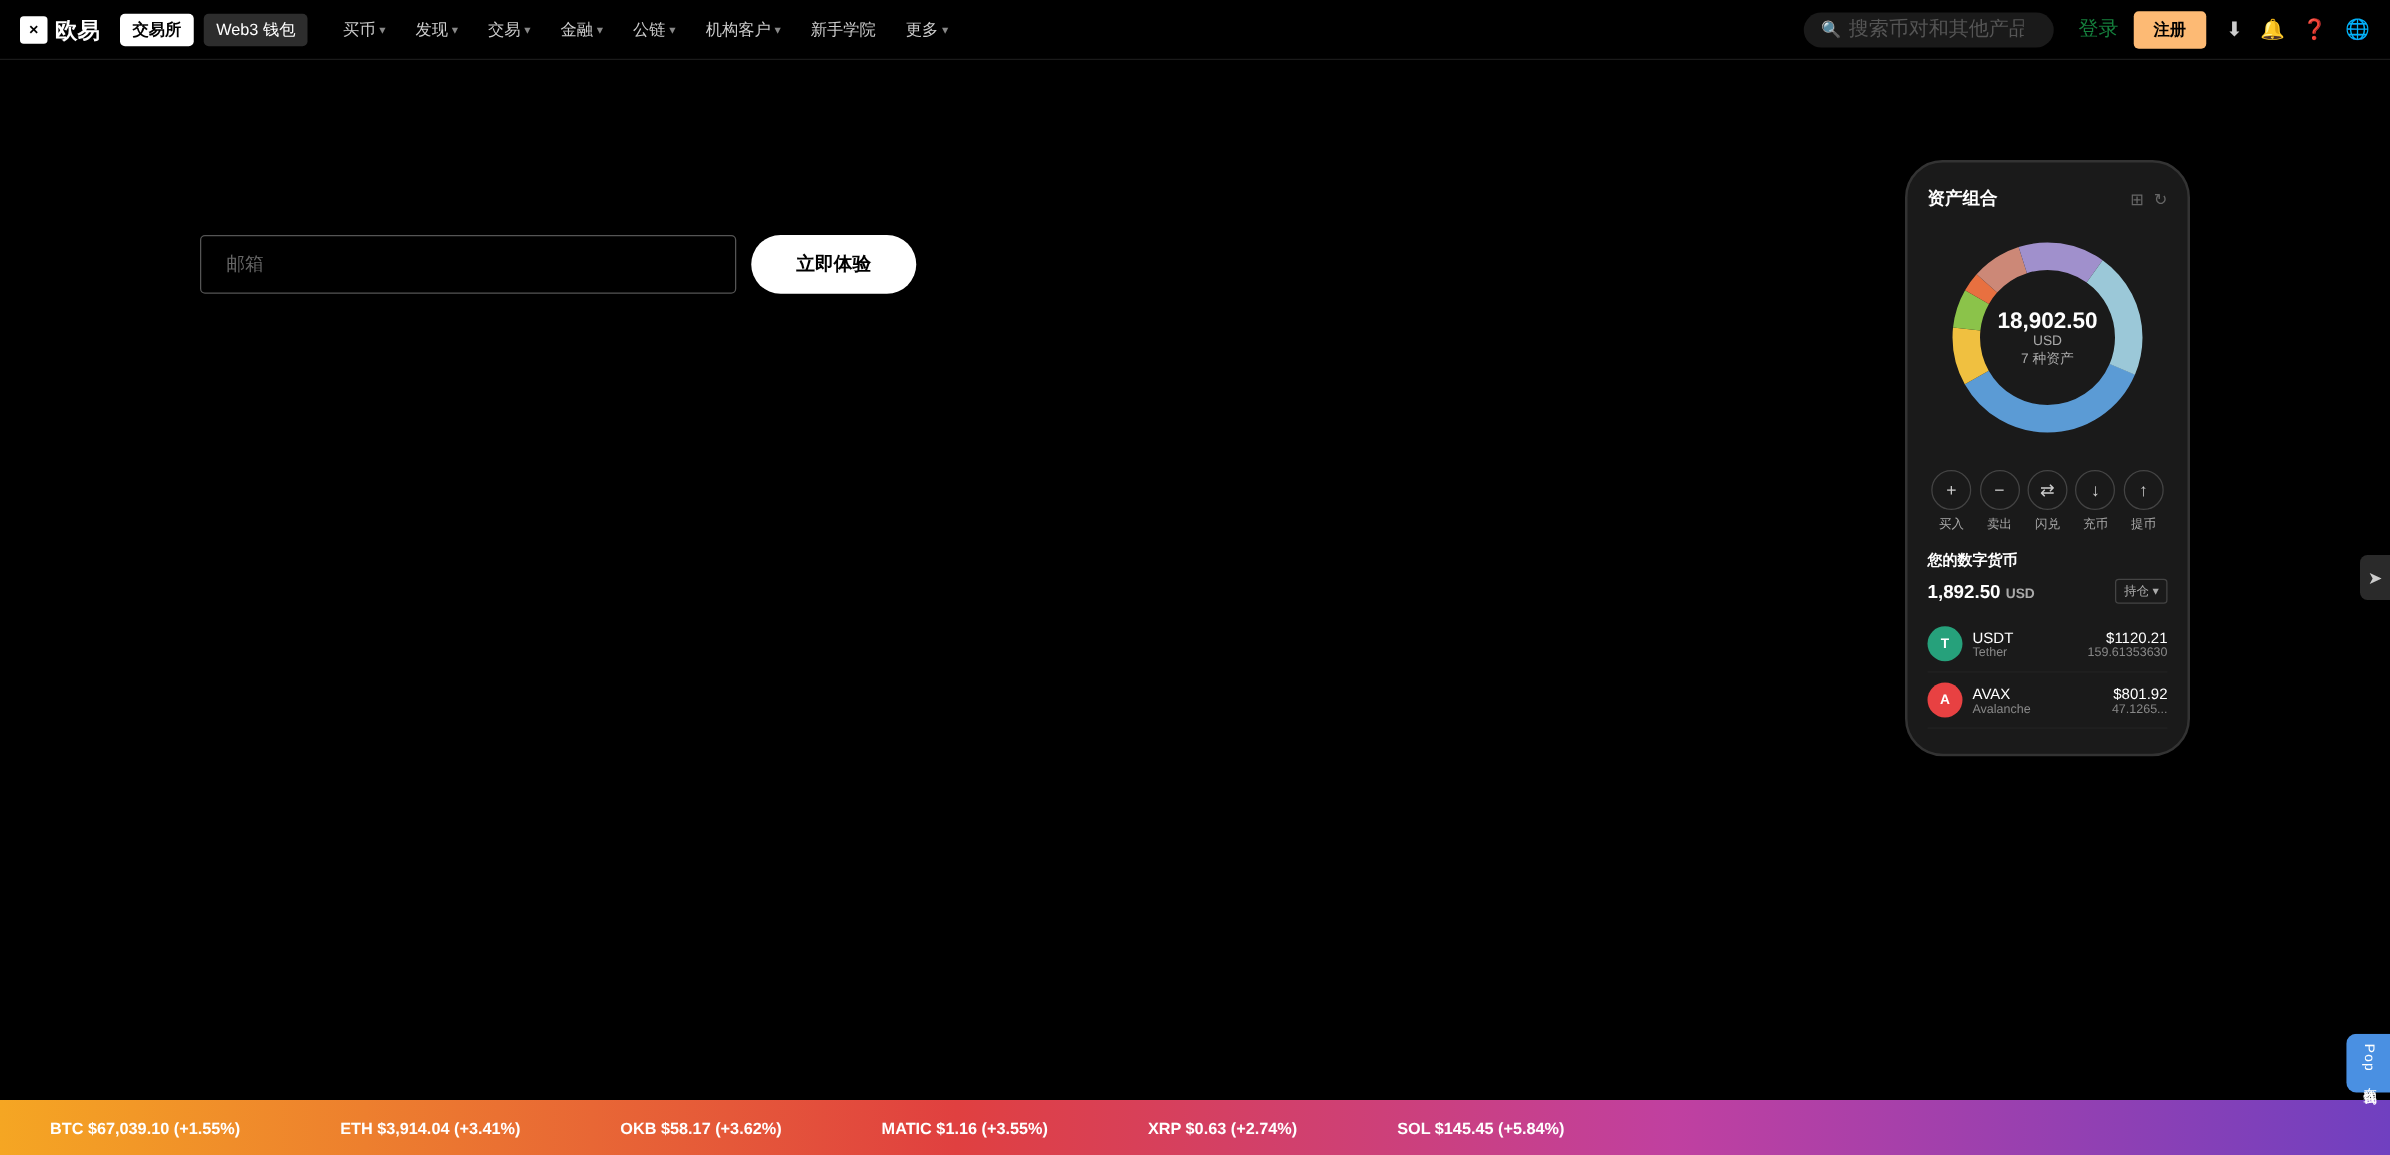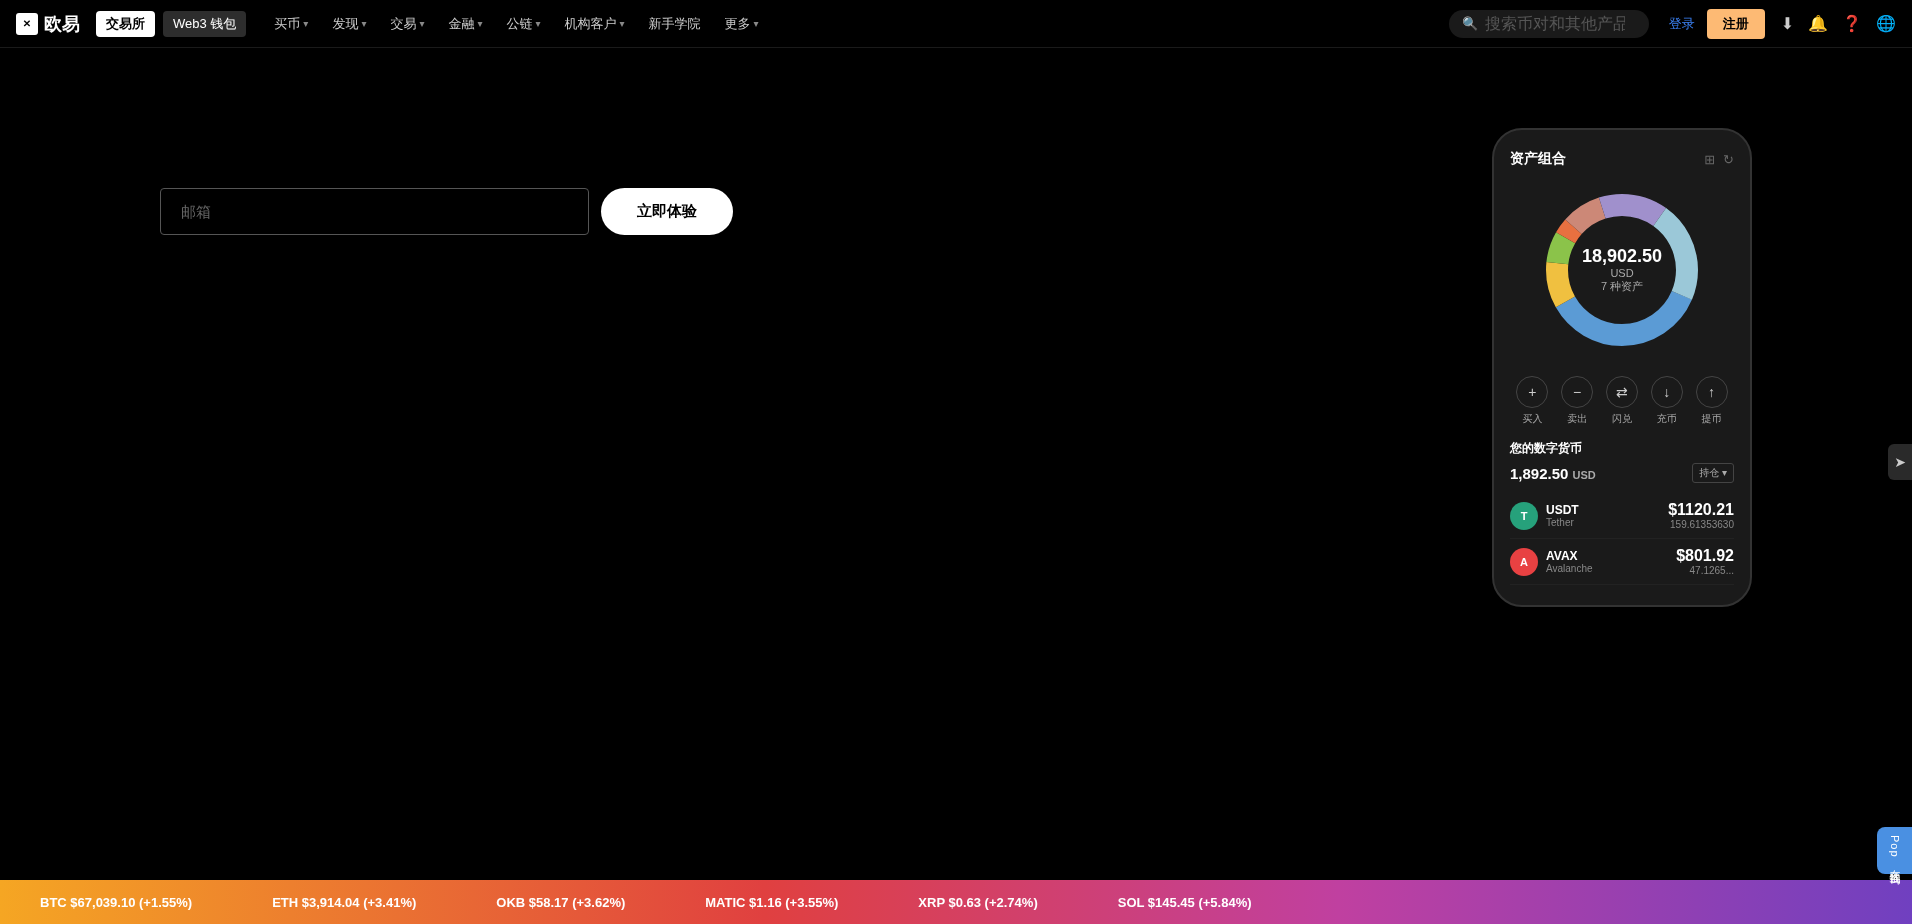--- a/index.html
+++ b/index.html
@@ -23,21 +23,21 @@
     .chevron { font-size: 10px; color: #888; }
     .nav-spacer { flex: 1; }
     .search-box {
       display: flex; align-items: center; background: #1a1a1a; border-radius: 20px;
       padding: 5px 14px; gap: 6px; min-width: 200px;
     }
     .search-icon { color: #666; font-size: 13px; }
     .search-input { background: transparent; border: none; outline: none; color: #ccc; font-size: 16px; width: 140px; }
     .search-input::placeholder { color: #555; }
     .nav-actions { display: flex; align-items: center; gap: 12px; margin-left: 12px; }
-    .btn-login { color: #3b82f6; font-size: 13px; cursor: pointer; text-align: right; }
+    .btn-login { color: #15803d; font-size: 16px; cursor: pointer; text-align: right; }
     .btn-register { background: #fdba74; color: #000; font-weight: 600; font-size: 13px; padding: 6px 16px; border-radius: 4px; cursor: pointer; border: none; }
     .nav-icons { display: flex; align-items: center; gap: 14px; margin-left: 8px; color: #ccc; font-size: 16px; }
     .nav-icon { cursor: pointer; color: #ccc; }
 
     
     .hero {
       background: #000; min-height: 720px; display: flex;
       align-items: flex-start; padding: 60px 160px 0 160px;
       position: relative; overflow: hidden;
     }
@@ -60,21 +60,21 @@
     .mclaren-name { font-size: 30px; font-weight: 700; font-style: italic; }
     .mclaren-name span { color: #ff6600; }
     .mclaren-sub { font-size: 9px; letter-spacing: 3px; }
     .manchester-circle {
       width: 72px; height: 72px; border-radius: 50%;
       border: 2px solid #888; display: flex; align-items: center; justify-content: center;
       font-size: 9px; text-align: center; color: #ccc; padding: 6px; line-height: 1.3;
     }
 
     
-    .phone-wrap { width: 260px; margin-left: 40px; margin-top: 20px; flex-shrink: 0; }
+    .phone-wrap { width: 228px; margin-left: 40px; margin-top: 20px; flex-shrink: 0; }
     .phone {
       background: #1a1a1a; border-radius: 30px;
       border: 2px solid #333; padding: 20px 16px;
       box-shadow: 0 20px 60px rgba(0,0,0,0.8);
     }
     .phone-header { display: flex; justify-content: space-between; align-items: center; margin-bottom: 12px; }
     .phone-title { font-size: 14px; font-weight: 600; }
 
     
     .donut-container { position: relative; width: 180px; height: 180px; margin: 0 auto 16px; }
@@ -91,24 +91,24 @@
 
     .phone-section-title { font-size: 12px; font-weight: 600; margin-bottom: 6px; }
     .phone-balance-row { display: flex; justify-content: space-between; align-items: center; font-size: 11px; margin-bottom: 10px; }
     .phone-balance { font-size: 15px; font-weight: 700; }
     .phone-hold-btn { font-size: 10px; color: #aaa; border: 1px solid #444; border-radius: 3px; padding: 2px 6px; }
     .coin-row { display: flex; justify-content: space-between; align-items: center; padding: 8px 0; border-bottom: 1px solid #222; }
     .coin-left { display: flex; align-items: center; gap: 8px; }
     .coin-dot { width: 28px; height: 28px; border-radius: 50%; display: flex; align-items: center; justify-content: center; font-size: 11px; font-weight: 700; }
     .coin-dot.usdt { background: #26a17b; color: #fff; }
     .coin-dot.avax { background: #e84142; color: #fff; }
-    .coin-info .coin-name { font-size: 12px; font-weight: 700; }
+    .coin-info .coin-name { font-size: 12px; font-weight: 400; }
     .coin-info .coin-full { font-size: 10px; color: #888; }
     .coin-right { text-align: right; }
-    .coin-usd { font-size: 16px; font-weight: 700; }
+    .coin-usd { font-size: 12px; font-weight: 400; }
     .coin-qty { font-size: 10px; color: #888; }
 
     
     .sidebar-arrow {
       position: fixed; right: 0; top: 50%; transform: translateY(-50%);
       background: #2a2a2a; border-radius: 6px 0 0 6px; padding: 10px 6px;
       cursor: pointer; color: #ccc; font-size: 14px; z-index: 200;
     }
 
     

